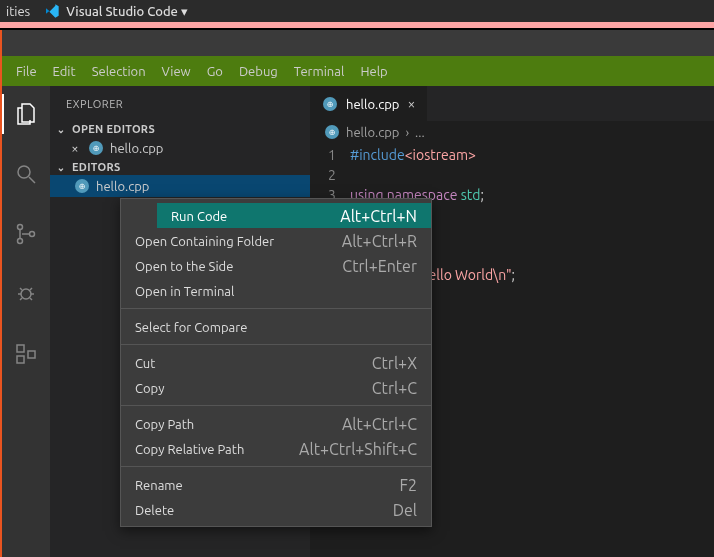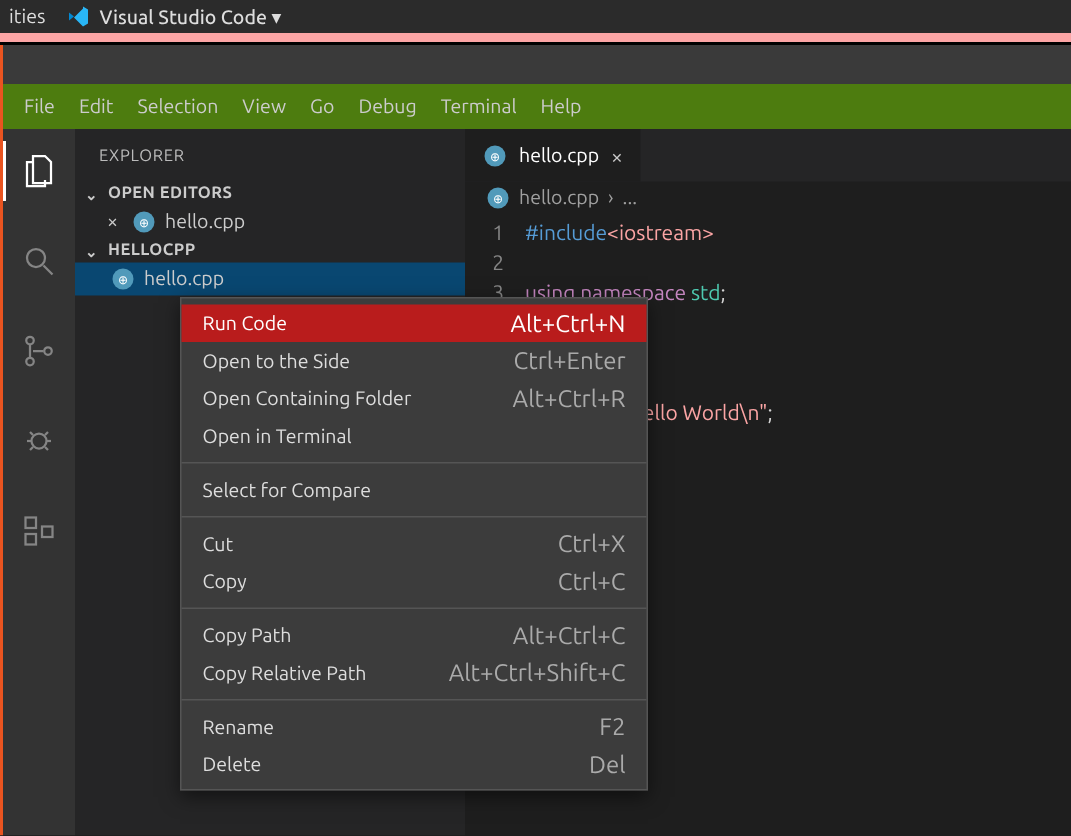--- a/index.html
+++ b/index.html
@@ -52,21 +52,21 @@
 .str { color: #fca5a5; }
 .type { color: #569cd6; }
 .fn { color: #dcdcaa; }
 .num { color: #b5cea8; }
 .op { color: #d4d4d4; }
 .ns { color: #4ec9b0; }
 
 
 .context-menu { position: absolute; left: 120px; top: 198px; width: 312px; background: #3c3c3c; border: 1px solid #555; box-shadow: 0 4px 12px rgba(0,0,0,0.5); font-size: 13px; color: #ddd; padding: 4px 0; z-index: 100; }
 .cm-item { display: flex; justify-content: space-between; align-items: center; height: 25px; padding: 0 14px; }
-.cm-item.highlight { background: #b91c1c; color: #fff; }
+.cm-item.highlight { background: #0f766e; color: #fff; margin-left: 36px; }
 .cm-item .shortcut { color: #aaa; font-size: 16px; }
 .cm-item.highlight .shortcut { color: #fff; }
 .cm-sep { height: 1px; background: #555; margin: 5px 0; }
 </style>
 </head>
 <body>
 
 <div class="os-bar">
   <span>ities</span>
   <span class="vscode-title">
@@ -145,21 +145,21 @@
       <span class="cpp-icon">
         <svg viewBox="0 0 16 16">
             <circle cx="8" cy="8" r="7" fill="#519aba"></circle>
             <text x="8" y="11" text-anchor="middle" fill="#fff" font-size="8" font-family="sans-serif">⊕</text>
           </svg>
       </span>
       <span>hello.cpp</span>
     </div>
     <div class="section-header">
       <span class="chev">⌄</span>
-      <span>HELLOCPP</span>
+      <span>EDITORS</span>
     </div>
     <div class="file-row selected">
       <span class="cpp-icon">
         <svg viewBox="0 0 16 16">
             <circle cx="8" cy="8" r="7" fill="#519aba"></circle>
             <text x="8" y="11" text-anchor="middle" fill="#fff" font-size="8" font-family="sans-serif">⊕</text>
           </svg>
       </span>
       <span>hello.cpp</span>
     </div>
@@ -206,28 +206,28 @@
     </div>
   </div>
 </div>
 
 <div class="context-menu" id="ctx">
     <div class="cm-item highlight">
       <span>Run Code</span>
       <span class="shortcut">Alt+Ctrl+N</span>
     </div>
     <div class="cm-item">
+      <span>Open Containing Folder</span>
+      <span class="shortcut">Alt+Ctrl+R</span>
+    </div>
+    <div class="cm-item">
       <span>Open to the Side</span>
       <span class="shortcut">Ctrl+Enter</span>
     </div>
     <div class="cm-item">
-      <span>Open Containing Folder</span>
-      <span class="shortcut">Alt+Ctrl+R</span>
-    </div>
-    <div class="cm-item">
       <span>Open in Terminal</span>
       <span class="shortcut"></span>
     </div>
     <div class="cm-sep"></div>
     <div class="cm-item">
       <span>Select for Compare</span>
       <span class="shortcut"></span>
     </div>
     <div class="cm-sep"></div>
     <div class="cm-item">

